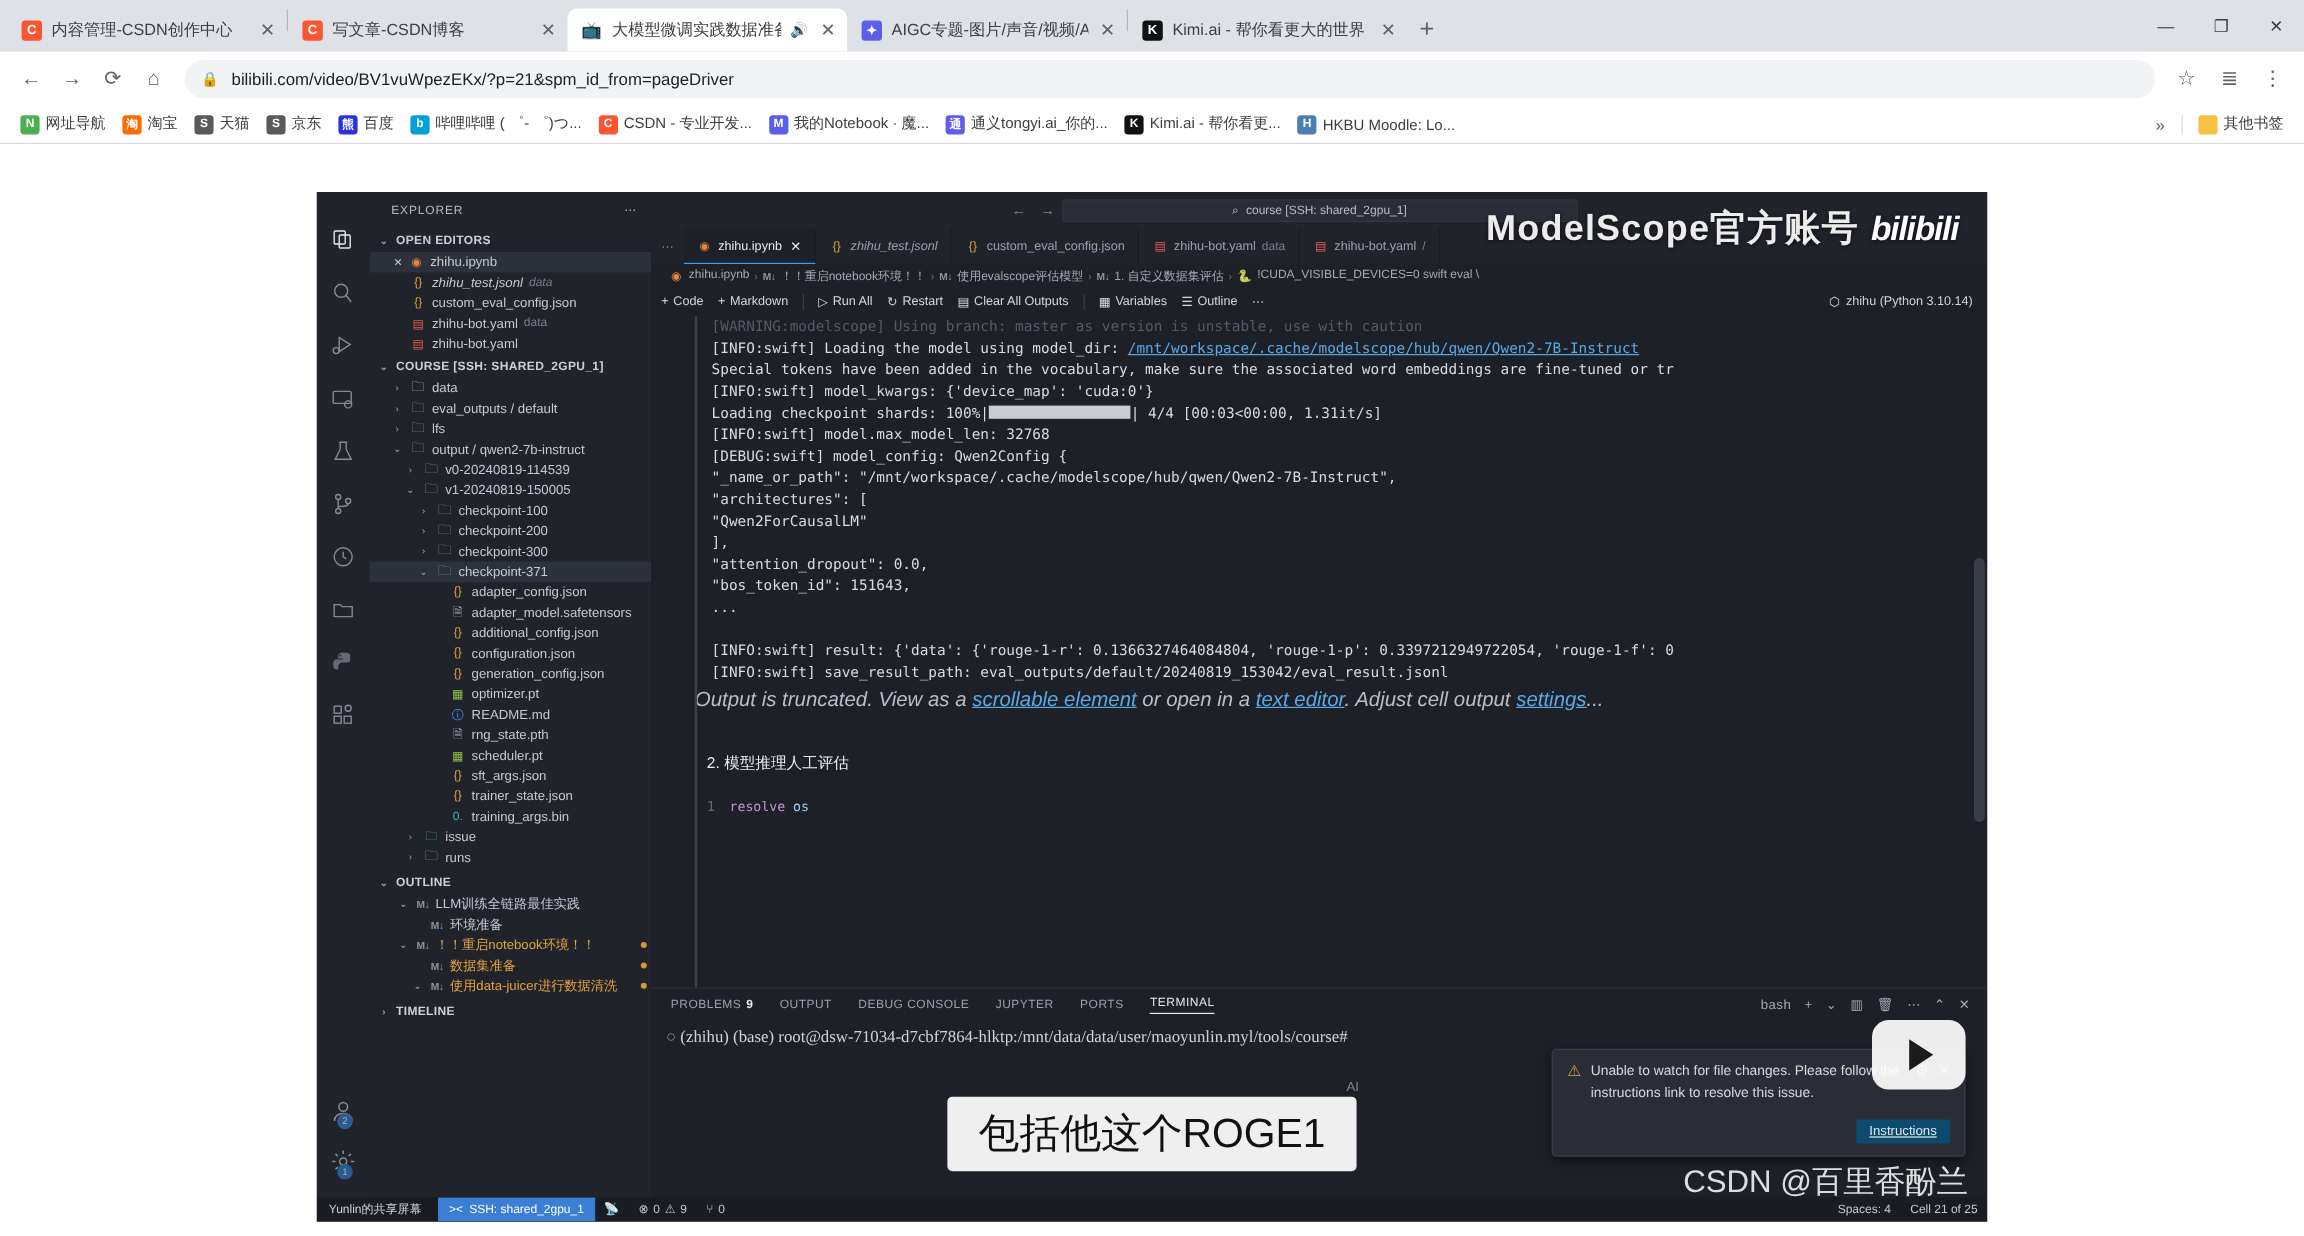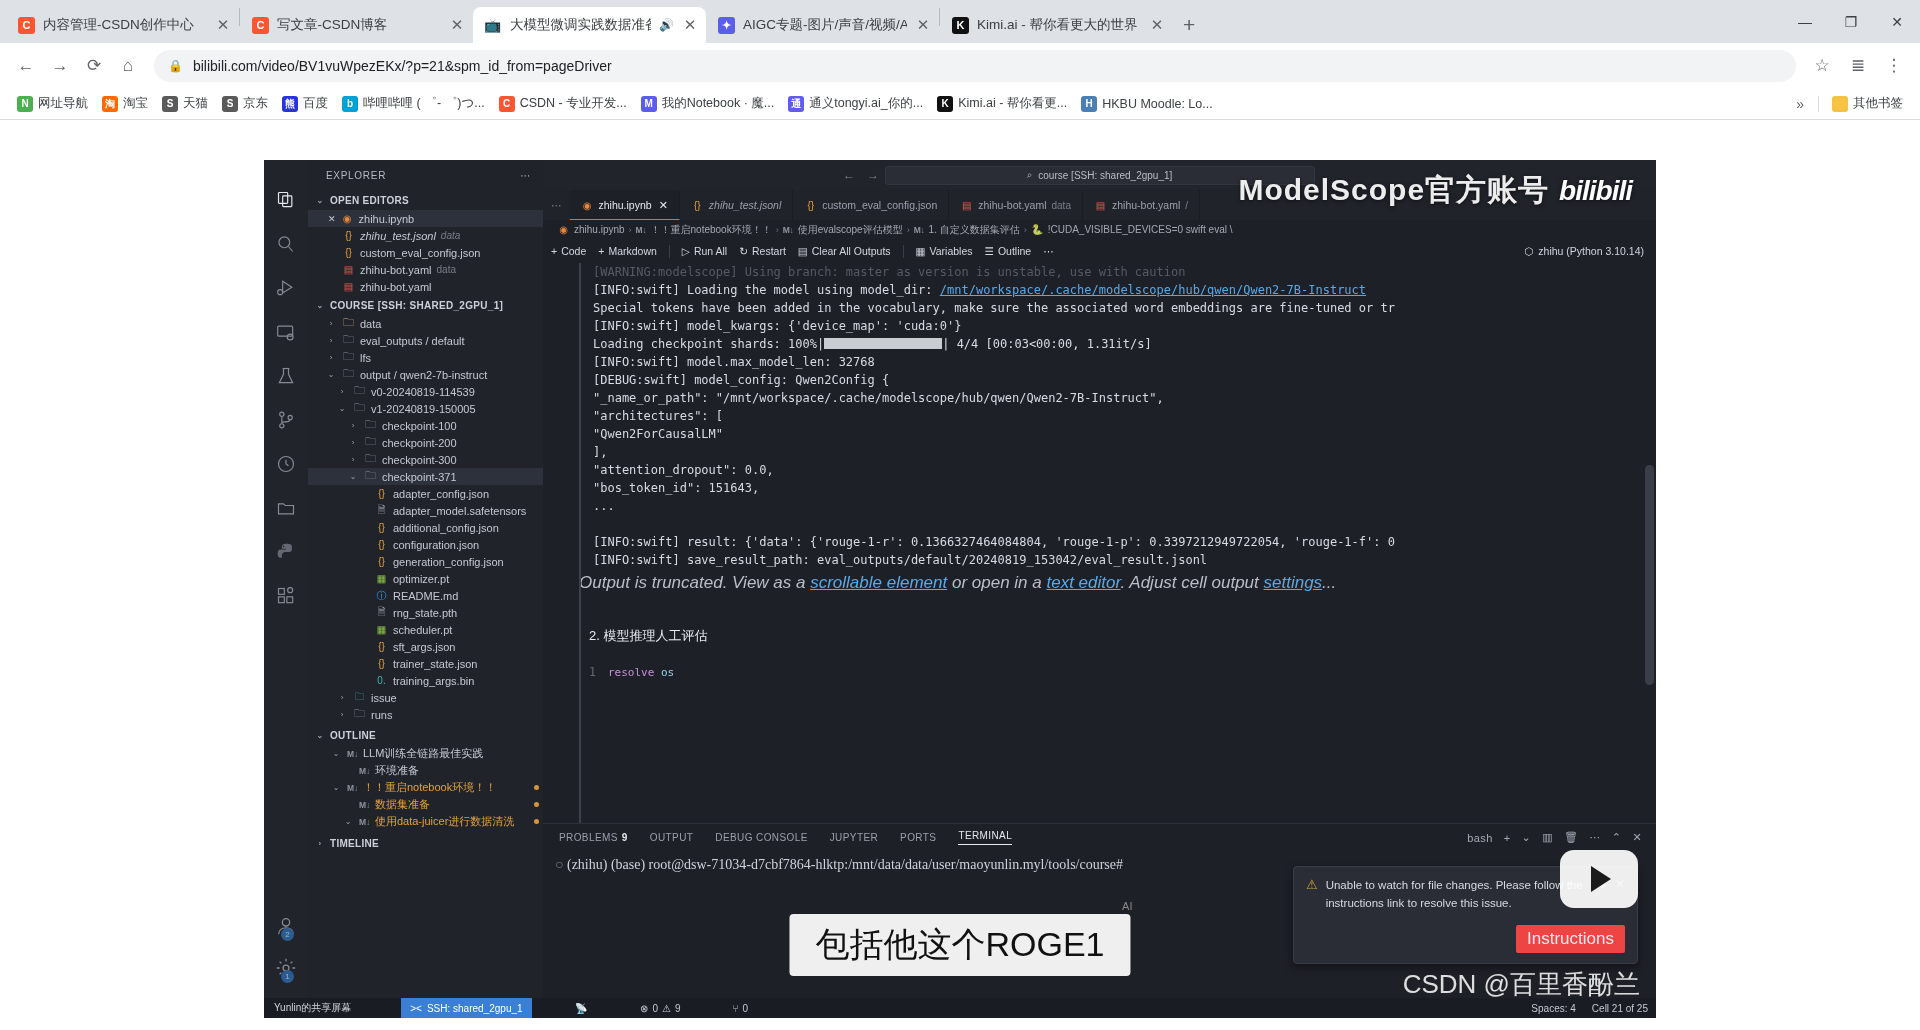--- a/index.html
+++ b/index.html
@@ -213,25 +213,25 @@
 
   .toast { position: absolute; right: 18px; bottom: 54px; width: 345px; background: #2a2d36;
            border: 1px solid #393d47; border-radius: 4px; padding: 10px 12px;
            font-family: "Liberation Sans", sans-serif; z-index: 30;
            box-shadow: 0 3px 10px rgba(0,0,0,.45); }
   .toast-top { display: flex; gap: 8px; }
   .toast-warn { color: #d8a33c; font-size: 13px; flex-shrink:0; }
   .toast-msg { flex: 1; font-size: 11.5px; line-height: 1.55; color: #d6dae1; }
   .toast-acts { display: flex; gap: 8px; color: #a3a9b3; font-size: 12px; flex-shrink:0;}
   .toast-btnrow { display: flex; justify-content: flex-end; margin-top: 12px; }
-  .toast-btn { background: #ef4444; color: #e6e9ef; font-size: 17px;
-               padding: 4px 11px; border-radius: 2px; }
+  .toast-btn { background: #0c4a6e; color: #e6e9ef; font-size: 11px;
+               padding: 4px 11px; border-radius: 2px; text-decoration: underline; }
 
   .statusbar { height: 20px; background: #1a1c23; display: flex; align-items: center;
-               font-size: 10px; color: #c4c9d2; flex-shrink: 0; gap: 36px; }
+               font-size: 10px; color: #c4c9d2; flex-shrink: 0; }
   .sb-remote { background: #3b7fd4; color: #fff; height: 20px; display: flex;
                align-items: center; gap: 5px; padding: 0 9px; }
   .sb-item { display: flex; align-items: center; gap: 4px; padding: 0 8px; }
   .sb-right { margin-left: auto; display: flex; align-items: center; }
   .share-label { padding: 0 14px 0 10px; font-size: 10px; color: #cfd4db; }
 </style>
 </head>
 <body>
 
 <div class="browser">

